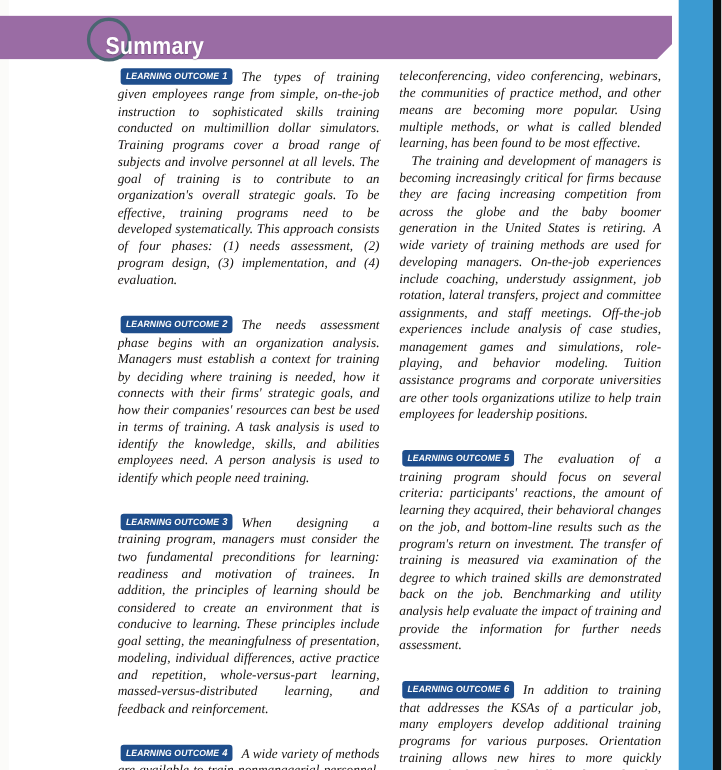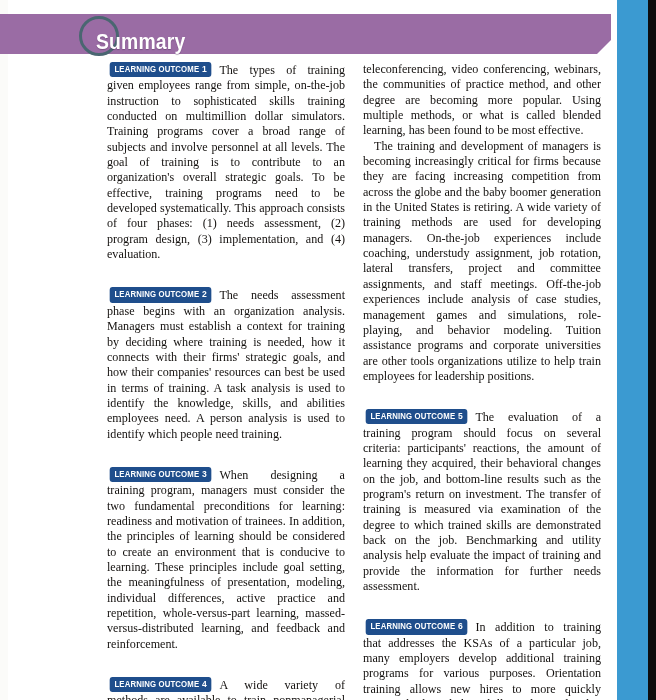--- a/index.html
+++ b/index.html
@@ -106,20 +106,21 @@
   }
 
   .para {
     margin: 0 0 0 0;
     text-align: justify;
     text-justify: inter-word;
     font-size: 12.1px;
     line-height: 15.35px;
     color: #14110f;
     hyphens: auto;
+    font-style: italic;
     -webkit-hyphens: auto;
   }
   .para + .para {
     margin-top: 25px;
   }
   .para.indent {
     text-indent: 11px;
   }
 
   
@@ -168,21 +169,21 @@
       <p class="para"><span class="lo-badge"><span>Learning Outcome</span><span class="lo-num">2</span></span><span>The needs assessment phase begins with an organization analysis. Managers must establish a context for training by deciding where training is needed, how it connects with their firms' strategic goals, and how their companies' resources can best be used in terms of training. A task analysis is used to identify the knowledge, skills, and abilities employees need. A person analysis is used to identify which people need training.</span></p>
 
       <p class="para"><span class="lo-badge"><span>Learning Outcome</span><span class="lo-num">3</span></span><span>When designing a training program, managers must consider the two fundamental preconditions for learning: readiness and motivation of trainees. In addition, the principles of learning should be considered to create an environment that is conducive to learning. These principles include goal setting, the meaningfulness of presentation, modeling, individual differences, active practice and repetition, whole-versus-part learning, massed-versus-distributed learning, and feedback and reinforcement.</span></p>
 
       <p class="para"><span class="lo-badge"><span>Learning Outcome</span><span class="lo-num">4</span></span><span>A wide variety of methods are available to train nonmanagerial personnel. On-the-job training is one of the most commonly used methods because it provides trainees with hands-on experience and an opportunity to build a relationship with their supervisor and coworkers. Apprenticeship training and internships are especially effective. Classroom training is still the most popular way to train employees. However, programmed instruction, computer-based training, simulations, and interactive e-learning utilizing</span></p>
 
     </div>
 
     <div class="col">
 
-      <p class="para"><span>teleconferencing, video conferencing, webinars, the communities of practice method, and other degree are becoming more popular. Using multiple methods, or what is called blended learning, has been found to be most effective.</span></p>
+      <p class="para"><span>teleconferencing, video conferencing, webinars, the communities of practice method, and other means are becoming more popular. Using multiple methods, or what is called blended learning, has been found to be most effective.</span></p>
 
       <p class="para indent" style="margin-top:0"><span>The training and development of managers is becoming increasingly critical for firms because they are facing increasing competition from across the globe and the baby boomer generation in the United States is retiring. A wide variety of training methods are used for developing managers. On-the-job experiences include coaching, understudy assignment, job rotation, lateral transfers, project and committee assignments, and staff meetings. Off-the-job experiences include analysis of case studies, management games and simulations, role-playing, and behavior modeling. Tuition assistance programs and corporate universities are other tools organizations utilize to help train employees for leadership positions.</span></p>
 
       <p class="para"><span class="lo-badge"><span>Learning Outcome</span><span class="lo-num">5</span></span><span>The evaluation of a training program should focus on several criteria: participants' reactions, the amount of learning they acquired, their behavioral changes on the job, and bottom-line results such as the program's return on investment. The transfer of training is measured via examination of the degree to which trained skills are demonstrated back on the job. Benchmarking and utility analysis help evaluate the impact of training and provide the information for further needs assessment.</span></p>
 
       <p class="para"><span class="lo-badge"><span>Learning Outcome</span><span class="lo-num">6</span></span><span>In addition to training that addresses the KSAs of a particular job, many employers develop additional training programs for various purposes. Orientation training allows new hires to more quickly acquire the knowledge, skills, and attitudes that increase the probabilities of their success within the organization. Onboarding programs go beyond orientation by bringing new hires into an organization's fold so that they truly feel like they are a part of it. This is important because new hires are at a high risk of quitting. Basic skills training, team and cross-training, ethics training, and diversity training are other programs commonly conducted by organizations.</span></p>
 
     </div>
 
   </div>

